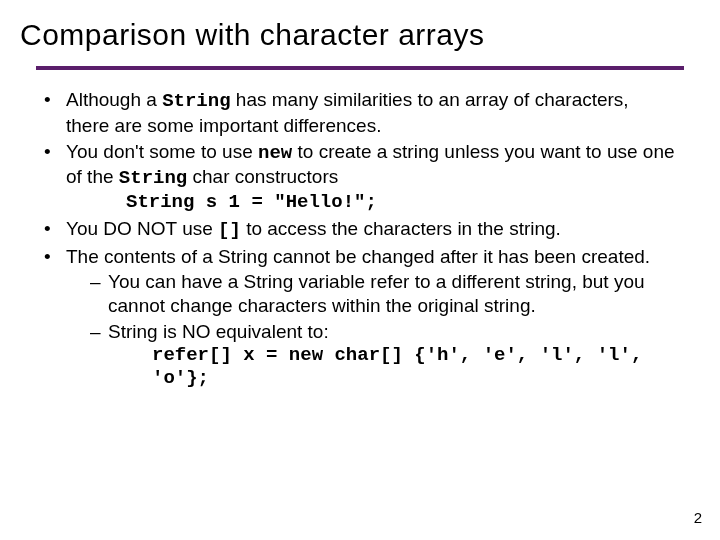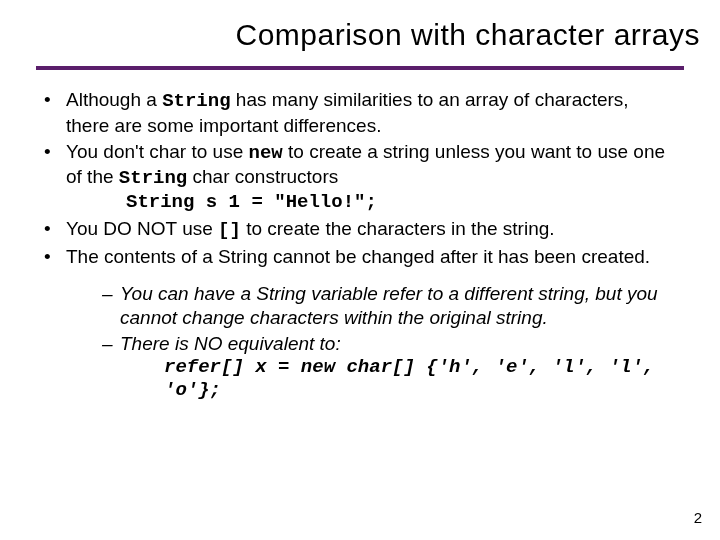--- a/index.html
+++ b/index.html
@@ -12,21 +12,21 @@
     color: #000;
     overflow: hidden;
   }
   .slide {
     position: relative;
     width: 720px;
     height: 540px;
     box-sizing: border-box;
   }
   .title {
-    text-align: right;
+    text-align: left;
     font-size: 30px;
     font-weight: normal;
     margin: 0;
     padding: 18px 20px 14px 20px;
     letter-spacing: 0.5px;
   }
   .rule {
     margin: 0 36px 0 36px;
     height: 4px;
     background: #5a1e6b; 
@@ -48,23 +48,22 @@
   }
   ul.top > li::before {
     content: "•";
     position: absolute;
     left: 0;
     top: 0;
     font-size: 19px;
   }
   ul.sub {
     list-style: none;
-    margin: 14px;
+    margin: 2px;
     padding: 0 0 0 22px;
-    font-style: italic;
   }
   ul.sub > li {
     position: relative;
     padding-left: 18px;
     margin: 0 0 2px 0;
   }
   ul.sub > li::before {
     content: "–";
     position: absolute;
     left: 0;
@@ -106,38 +105,38 @@
   <div class="rule"></div>
 
   <div class="body">
     <ul class="top">
 
       <li>
         <span>Although a </span><span class="mono">String</span><span> has many similarities to an array of characters, there are some important differences.</span>
       </li>
 
       <li>
-        <span>You don't char to use </span><span class="mono">new</span><span> to create a string unless you want to use one of the </span><span class="mono">String</span><span> char constructors</span>
+        <span>You don't some to use </span><span class="mono">new</span><span> to create a string unless you want to use one of the </span><span class="mono">String</span><span> char constructors</span>
         <div class="code-block">
           <div>String s 1 = "Hello!";</div>
         </div>
       </li>
 
       <li>
-        <span>You DO NOT use </span><span class="mono">[]</span><span> to create the characters in the string.</span>
+        <span>You DO NOT use </span><span class="mono">[]</span><span> to access the characters in the string.</span>
       </li>
 
       <li>
         <span>The contents of a String cannot be changed after it has been created.</span>
         <ul class="sub">
           <li>
             <span>You can have a String variable refer to a different string, but you cannot change characters within the original string.</span>
           </li>
           <li>
-            <span>There is NO equivalent to:</span>
+            <span>String is NO equivalent to:</span>
             <div class="code-block-sub">
               <div>refer[] x = new char[] {'h', 'e', 'l', 'l', 'o'};</div>
             </div>
           </li>
         </ul>
       </li>
 
     </ul>
   </div>
 

